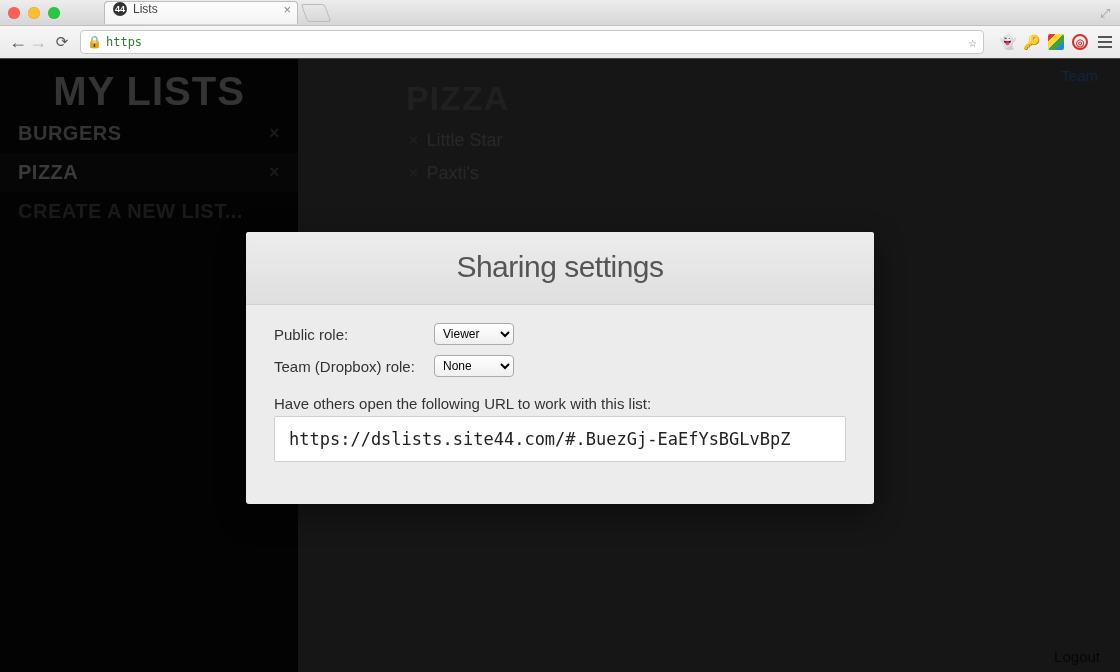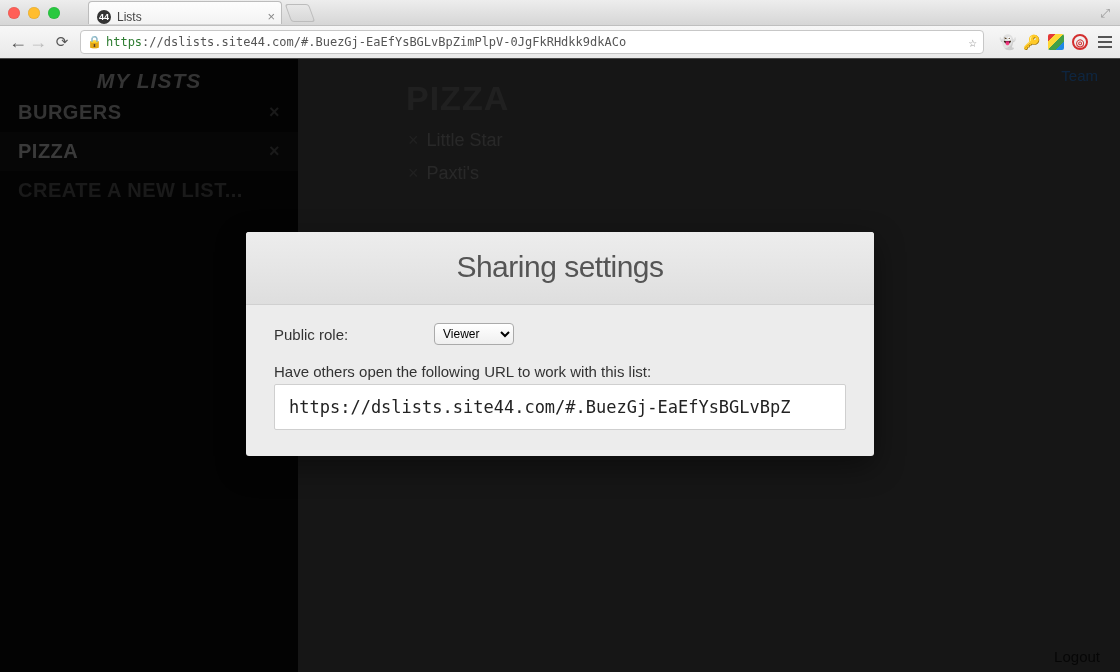--- a/index.html
+++ b/index.html
@@ -21,29 +21,29 @@
     display: flex;
     align-items: center;
     padding-left: 8px;
     box-sizing: border-box;
   }
   .traffic-light { width: 12px; height: 12px; border-radius: 50%; margin-right: 8px; box-shadow: inset 0 0 1px rgba(0,0,0,.3);}
   .tl-red { background: #ff5f57;}
   .tl-yellow { background: #ffbd2e;}
   .tl-green { background: #28c940;}
   .tab {
-    margin-left: 20px;
+    margin-left: 36px;
     height: 22px;
     width: 176px;
     background: linear-gradient(#fdfdfd, #f3f3f3);
     border: 1px solid #bcbcbc;
     border-bottom: none;
     border-radius: 4px 4px 0 0;
     display: flex;
-    align-items: flex-end;
+    align-items: flex-start;
     padding: 0 8px;
     font-size: 12px;
     color: #444;
     position: relative;
   }
   .tab .favicon {
     width: 14px; height: 14px; border-radius: 50%; background: #333; color: #fff;
     font-size: 9px; font-weight: bold; display:flex; align-items:center; justify-content:center;
     margin-right: 6px;
   }
@@ -104,26 +104,25 @@
   .sidebar {
     position: absolute;
     left:0; top:0; bottom:0;
     width: 298px;
     background: #0a0a0a;
     padding-top: 10px;
   }
   .sidebar-title {
     font-family: "Arial Black", "Helvetica Neue", sans-serif;
     font-weight: 900;
-    font-size: 21px;
+    font-size: 40px;
     letter-spacing: 1px;
     text-align: center;
     color: #888;
     font-stretch: condensed;
-    font-style: italic;
   }
   .sidebar-item {
     display:flex; align-items:center; justify-content:space-between;
     padding: 8px 18px;
     font-family: "Arial Black", "Helvetica Neue", sans-serif;
     font-weight: 900;
     font-size: 20px;
     letter-spacing: 0.5px;
     color: #888;
     cursor:pointer;
@@ -176,21 +175,21 @@
   .modal-header {
     background: linear-gradient(#ededed,#dedede);
     text-align:center;
     padding: 18px 10px 20px;
     font-size: 30px;
     color:#555;
     font-weight: 300;
     border-bottom:1px solid #d0d0d0;
     letter-spacing: -0.5px;
   }
-  .modal-body { padding: 18px 28px 26px; color:#333; font-size:15px;}
+  .modal-body { padding: 18px 28px 42px; color:#333; font-size:15px;}
   .form-row { display:flex; align-items:center; margin-bottom:10px;}
   .form-label { width:160px; color:#333;}
   select.role {
     width: 80px; height:22px;
     border:1px solid #aaa; border-radius:4px;
     background: linear-gradient(#fff,#efefef);
     font-size:12px; padding:0 4px;
   }
   .instr { margin: 18px 0 4px; color:#333;}
   .url-box {
@@ -218,21 +217,20 @@
   <span class="expand-icon">⤢</span>
 </div>
 
 <div class="toolbar">
   <div class="nav-btn">←</div>
   <div class="nav-btn disabled">→</div>
   <div class="reload-btn">⟳</div>
   <div class="addr-bar">
     <span class="lock-icon">🔒</span>
     <span class="url-https">https</span>
-      <span class="url-rest">://dslists.site44.com/#.BuezGj-EaEfYsBGLvBpZimPlpV-0JgFkRHdkk9dkACo</span>
     <span class="star-icon">☆</span>
   </div>
   <div class="ext-icon ghost">👻</div>
   <div class="ext-icon key">🔑</div>
   <div class="ext-icon">
       <div class="square"></div>
     </div>
   <div class="ext-icon">
       <div class="shield">◎</div>
     </div>
@@ -283,19 +281,25 @@
     <div class="modal-header">Sharing settings</div>
     <div class="modal-body">
 
       <div class="form-row">
         <span class="form-label">Public role:</span>
         <select class="role">
           <option>Viewer</option>
         </select>
       </div>
 
+      <div class="form-row">
+        <span class="form-label">Team (Dropbox) role:</span>
+        <select class="role">
+          <option>None</option>
+        </select>
+      </div>
 
       <div class="instr">Have others open the following URL to work with this list:</div>
 
       <div class="url-box">https://dslists.site44.com/#.BuezGj-EaEfYsBGLvBpZ</div>
     </div>
   </div>
 </div>
 
 </body></html>

